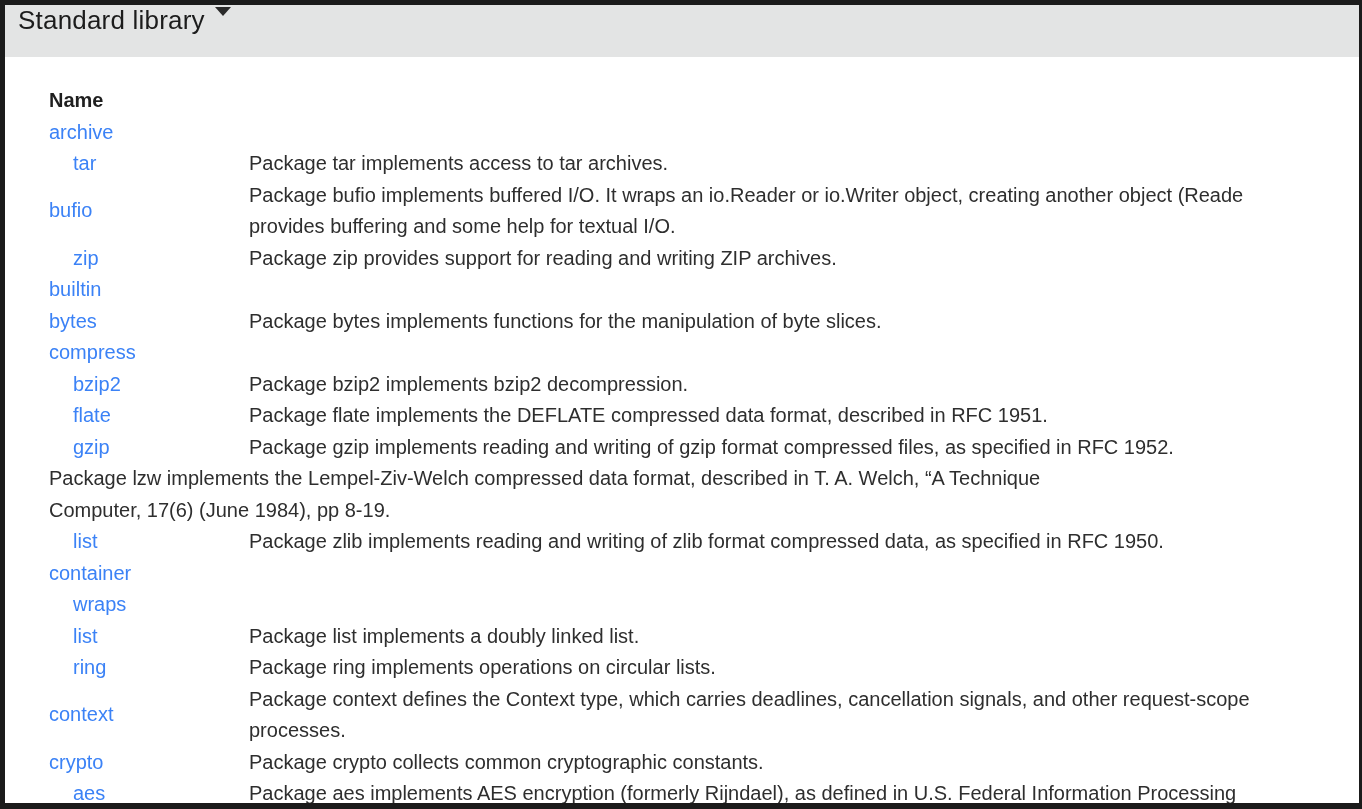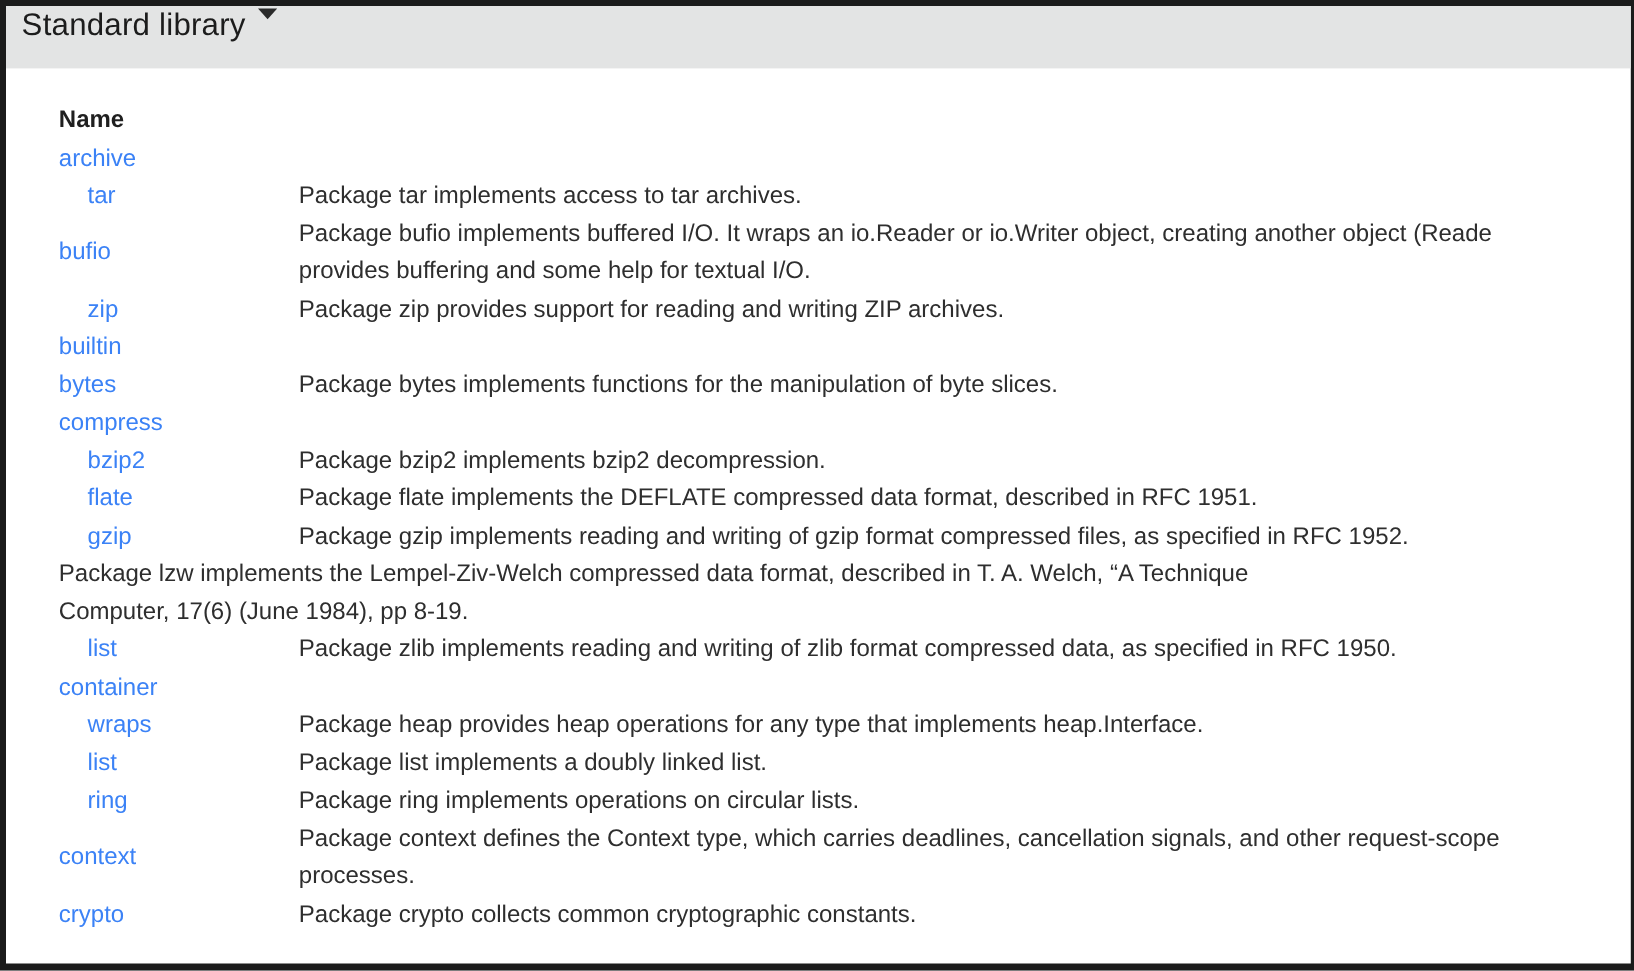--- a/index.html
+++ b/index.html
@@ -180,23 +180,20 @@
 
   <div class="trow">
     <div class="name-cell">container</div>
     <div class="syn-cell">
             <div class="empty-row-spacer"></div>
           </div>
   </div>
 
   <div class="trow">
     <div class="name-cell indent">wraps</div>
-    <div class="syn-cell">
-            <div class="syn-line">Package heap provides heap operations for any type that implements heap.Interface.</div>
-          </div>
   </div>
 
   <div class="trow">
     <div class="name-cell indent">list</div>
     <div class="syn-cell">
             <div class="syn-line">Package list implements a doubly linked list.</div>
           </div>
   </div>
 
   <div class="trow">
@@ -214,16 +211,22 @@
           </div>
   </div>
 
   <div class="trow">
     <div class="name-cell">crypto</div>
     <div class="syn-cell">
             <div class="syn-line">Package crypto collects common cryptographic constants.</div>
           </div>
   </div>
 
+  <div class="trow">
+    <div class="name-cell indent">aes</div>
+    <div class="syn-cell">
+            <div class="syn-line">Package aes implements AES encryption (formerly Rijndael), as defined in U.S. Federal Information Processing</div>
+          </div>
+  </div>
 </div>
   </div>
 
 </div>
 
 </body></html>

